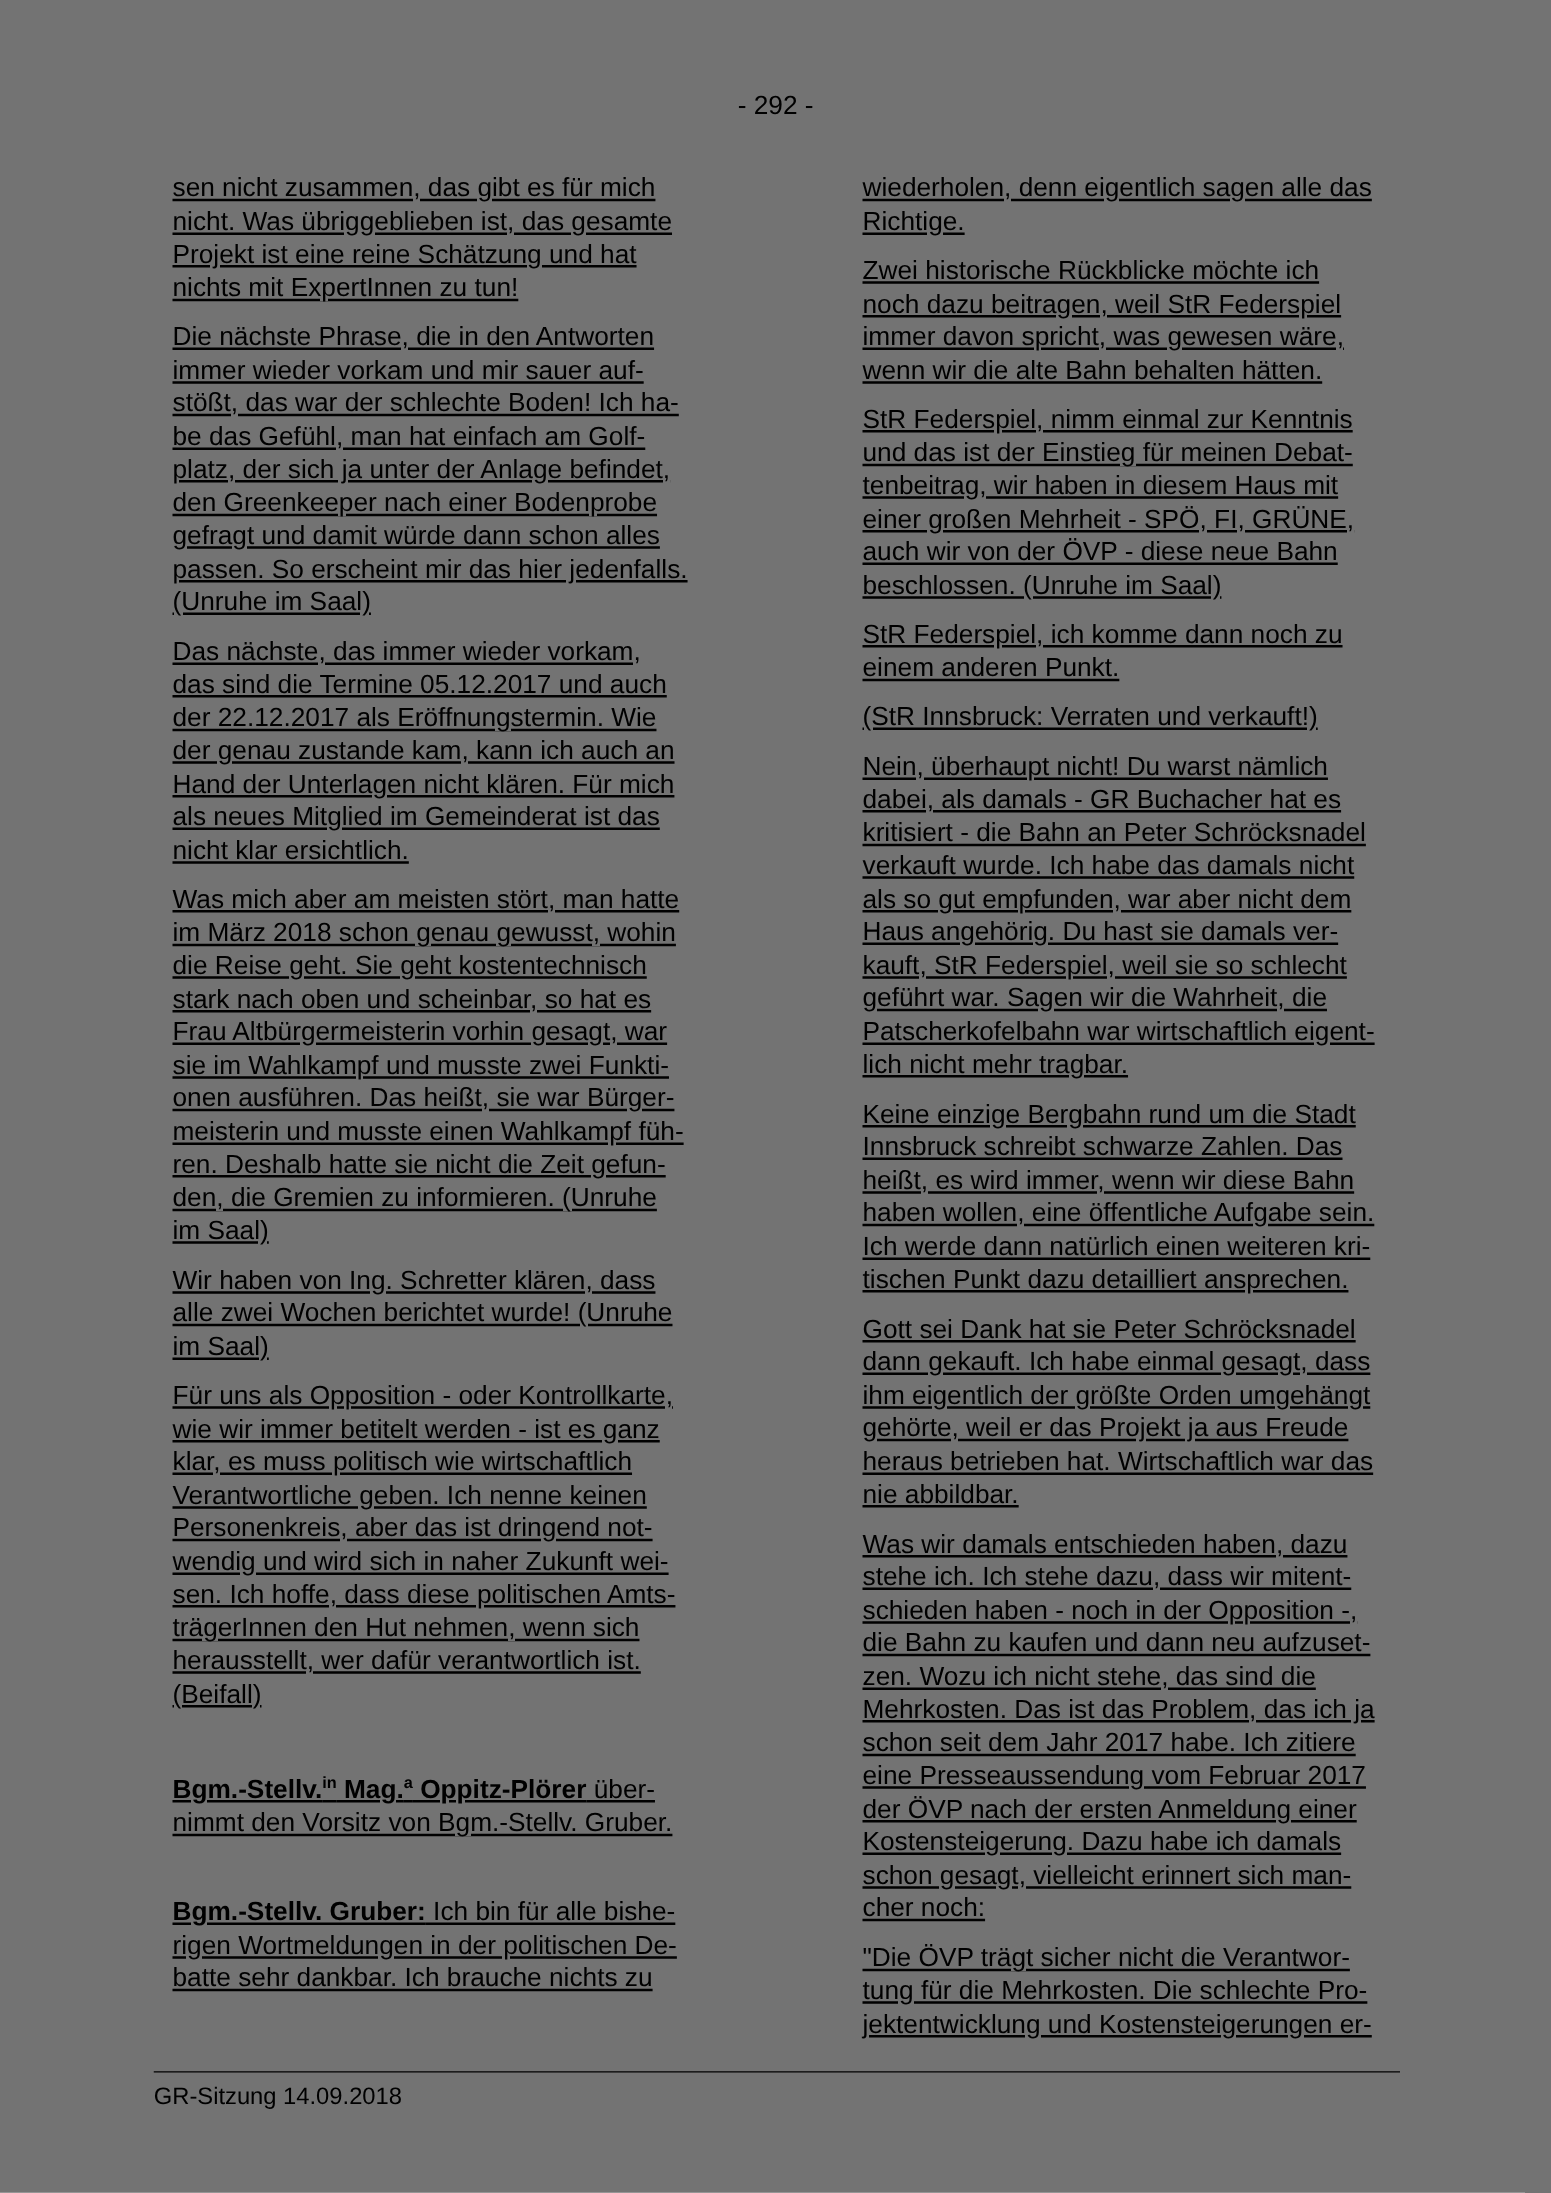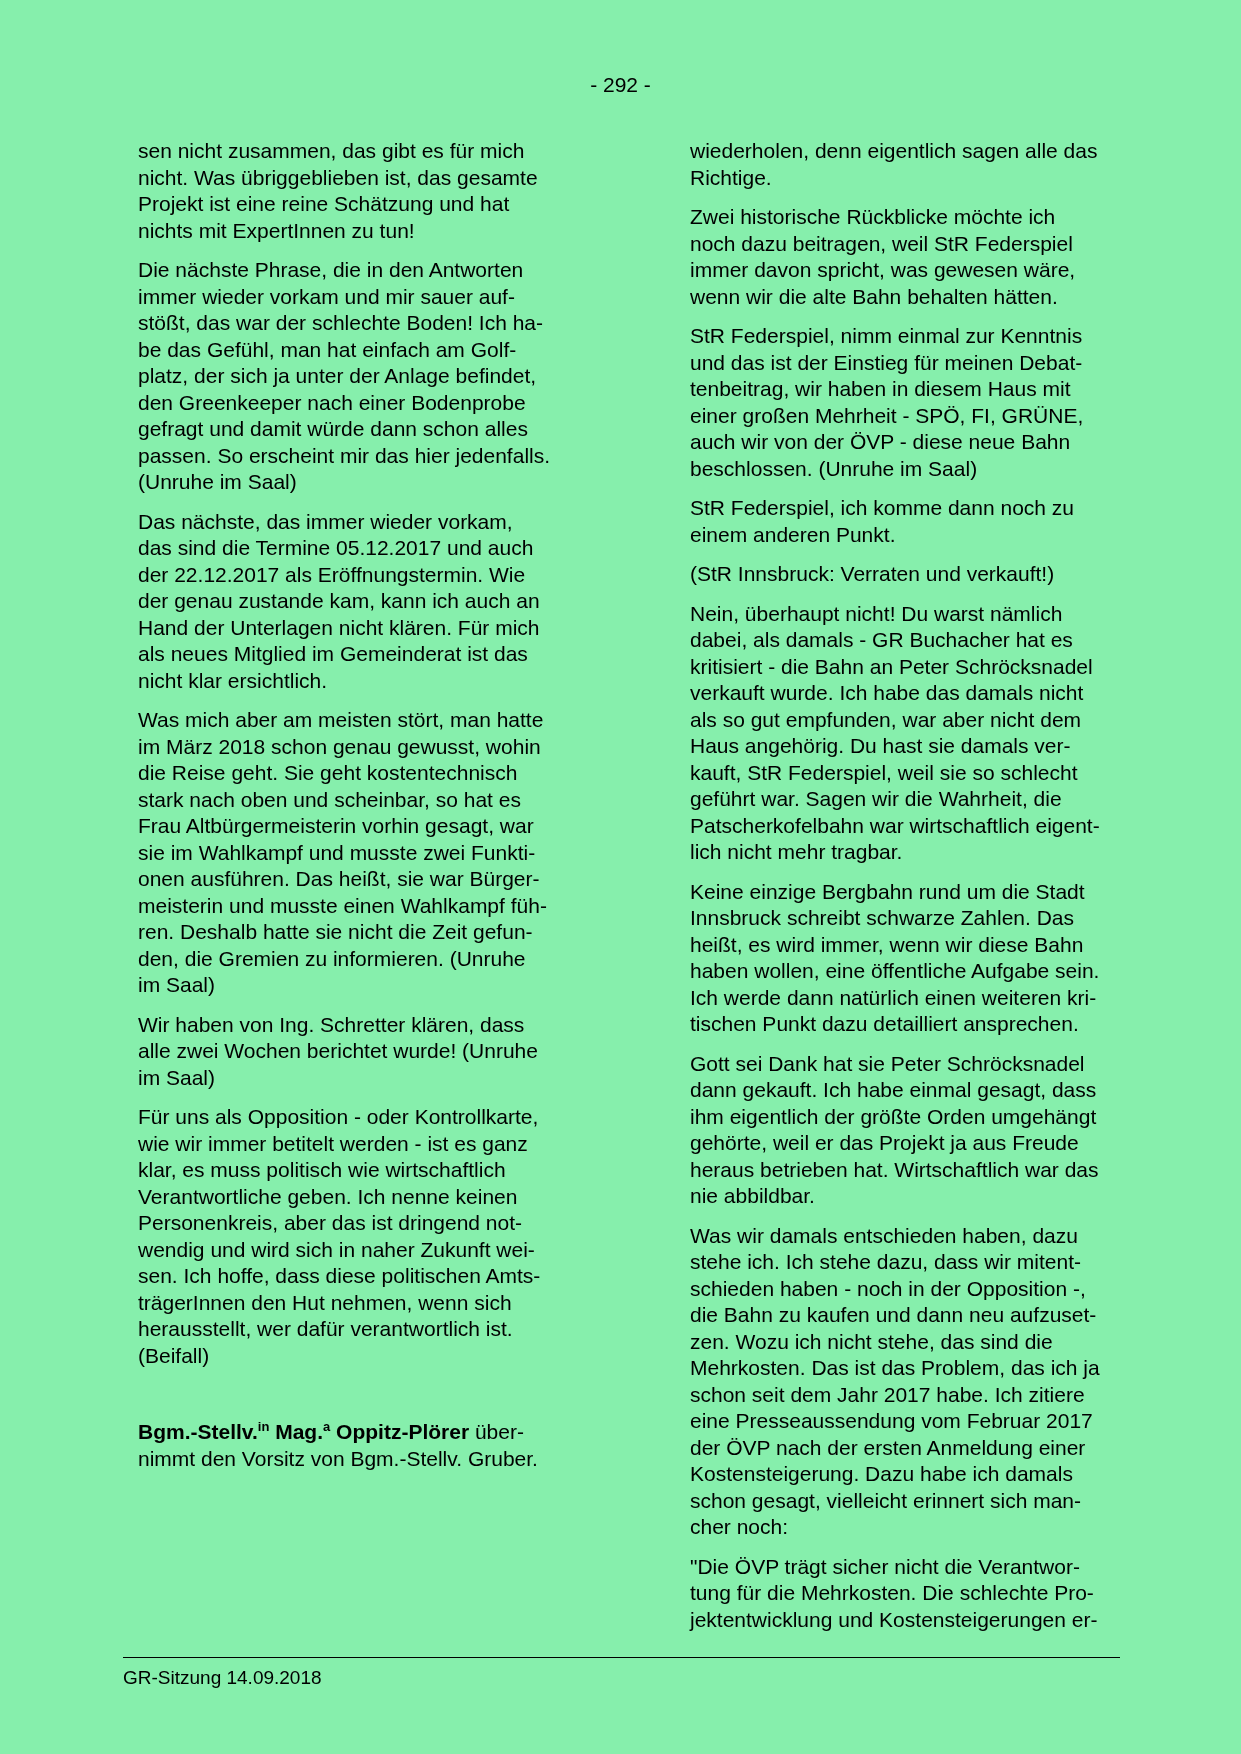--- a/index.html
+++ b/index.html
@@ -8,36 +8,37 @@
     height: 1754px;
     background: #ffffff;
     color: #000000;
     font-family: "Liberation Sans", "DejaVu Sans", sans-serif;
     position: relative;
     overflow: hidden;
   }
   .page {
     position: absolute;
     inset: 0;
-    background: #86efac;
+    background: #737373;
   }
   .page-number {
     position: absolute;
     top: 72px;
     left: 0;
     width: 1241px;
     text-align: center;
     font-size: 21px;
     line-height: 26px;
   }
   .col {
     position: absolute;
     top: 138px;
     font-size: 21px;
     line-height: 26.5px;
+    text-decoration: underline;
   }
   .col-left  { left: 138px; width: 452px; }
   .col-right { left: 670px; width: 456px; margin-left: 20px; }
   .col p {
     margin: 0 0 13px 0;
     white-space: pre-line;
     text-align: left;
   }
   .chair-change { margin-top: 50px !important; }
   .speech-gruber { margin-top: 45px !important; }
@@ -109,20 +110,23 @@
 klar, es muss politisch wie wirtschaftlich
 Verantwortliche geben. Ich nenne keinen
 Personenkreis, aber das ist dringend not-
 wendig und wird sich in naher Zukunft wei-
 sen. Ich hoffe, dass diese politischen Amts-
 trägerInnen den Hut nehmen, wenn sich
 herausstellt, wer dafür verantwortlich ist.
 (Beifall)</p>
     <p class="chair-change"><span class="bold"><span>Bgm.-Stellv.</span><sup>in</sup><span> Mag.</span><sup>a</sup><span> Oppitz-Plörer</span></span><span> über-
 nimmt den Vorsitz von Bgm.-Stellv. Gruber.</span></p>
+    <p class="speech-gruber"><span class="bold">Bgm.-Stellv. Gruber:</span><span> Ich bin für alle bishe-
+rigen Wortmeldungen in der politischen De-
+batte sehr dankbar. Ich brauche nichts zu</span></p>
   </div>
 
   <div class="col col-right">
     <p>wiederholen, denn eigentlich sagen alle das
 Richtige.</p>
     <p>Zwei historische Rückblicke möchte ich
 noch dazu beitragen, weil StR Federspiel
 immer davon spricht, was gewesen wäre,
 wenn wir die alte Bahn behalten hätten.</p>
     <p>StR Federspiel, nimm einmal zur Kenntnis

